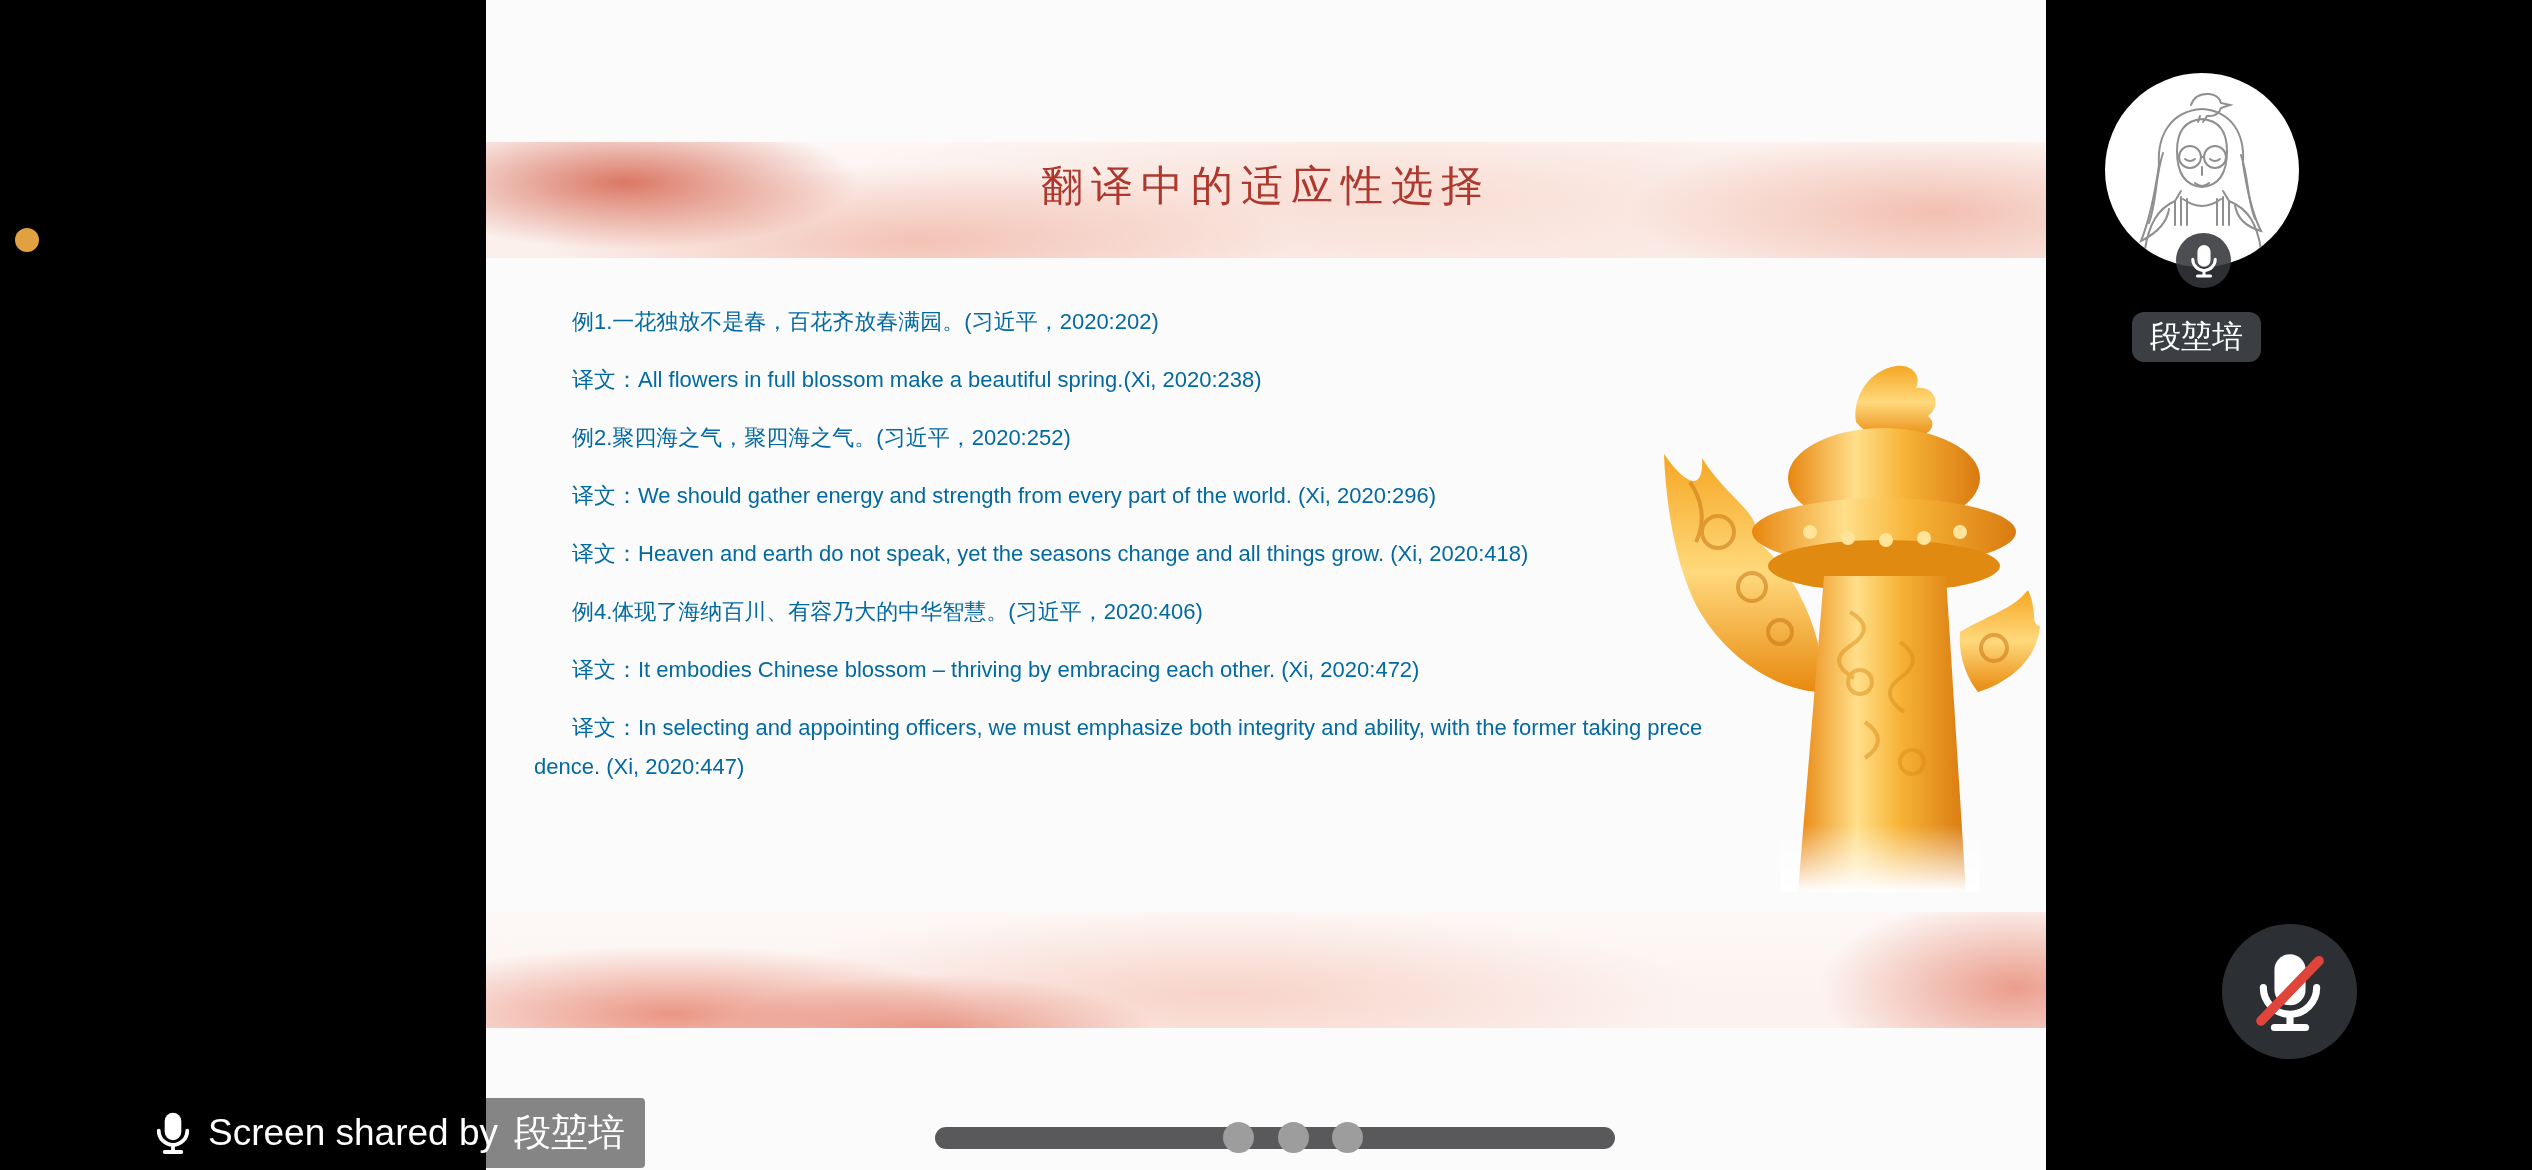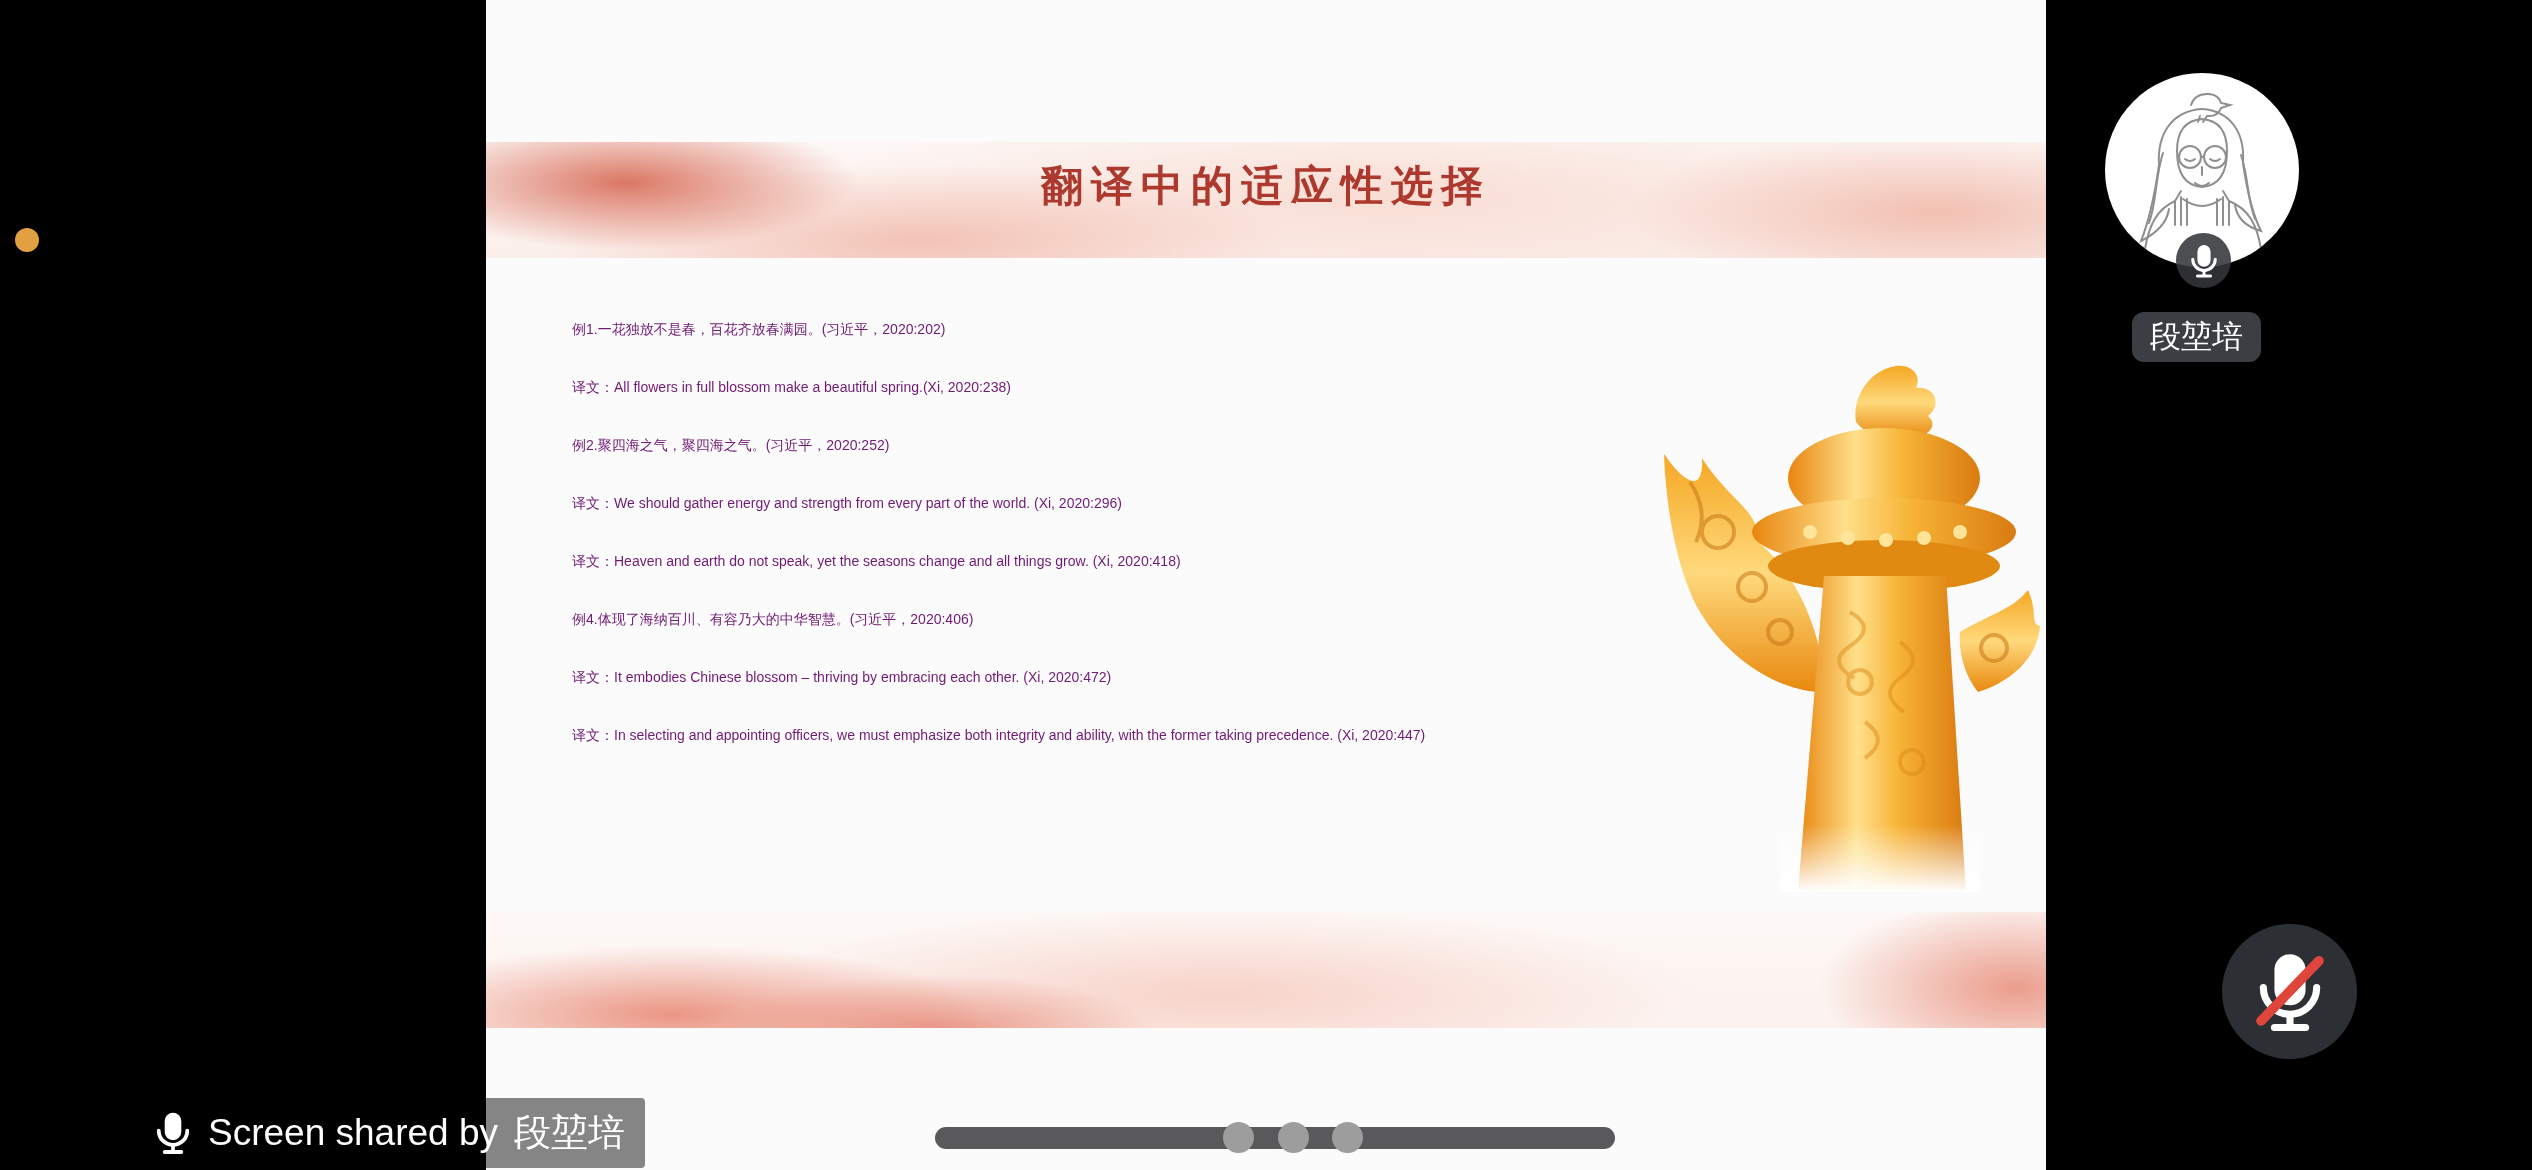--- a/index.html
+++ b/index.html
@@ -21,25 +21,25 @@
       linear-gradient(#fdf7f5,#fbefeb);}
   .band-bottom{top:912px;
     background:
       radial-gradient(ellipse 430px 95px at 12% 88%, rgba(226,106,80,.68), rgba(226,106,80,0) 72%),
       radial-gradient(ellipse 310px 85px at 29% 105%, rgba(219,88,62,.58), rgba(219,88,62,0) 70%),
       radial-gradient(ellipse 640px 115px at 47% 70%, rgba(241,172,152,.45), rgba(241,172,152,0) 75%),
       radial-gradient(ellipse 280px 130px at 98% 65%, rgba(224,104,78,.62), rgba(224,104,78,0) 70%),
       linear-gradient(#fdf8f6,#fcf2ef);}
 
   .slide-title{position:absolute;left:0;top:158px;width:1560px;text-align:center;
-    font-family:"DejaVu Serif",serif;font-size:42px;font-weight:700;
+    font-family:"DejaVu Serif",serif;font-size:42px;font-weight:400;
     letter-spacing:8px;color:#ad392e;}
 
-  .slide-body{position:absolute;left:48px;top:310px;width:1180px;
-    font-size:14px;line-height:39px;color:#701a75;word-break:break-all;}
+  .slide-body{position:absolute;left:48px;top:302px;width:1180px;
+    font-size:22px;line-height:39px;color:#0369a1;word-break:break-all;}
   .slide-body p{margin:0 0 19px 0;text-indent:38px;}
 
   .huabiao{position:absolute;left:1174px;top:362px;width:382px;height:530px;}
 
   
   .page-slider{position:absolute;left:935px;top:1127px;width:680px;height:22px;
     border-radius:11px;background:#59595b;}
   .page-slider .marker{position:absolute;top:-5px;width:31px;height:31px;
     border-radius:50%;background:#9d9d9d;}
 

